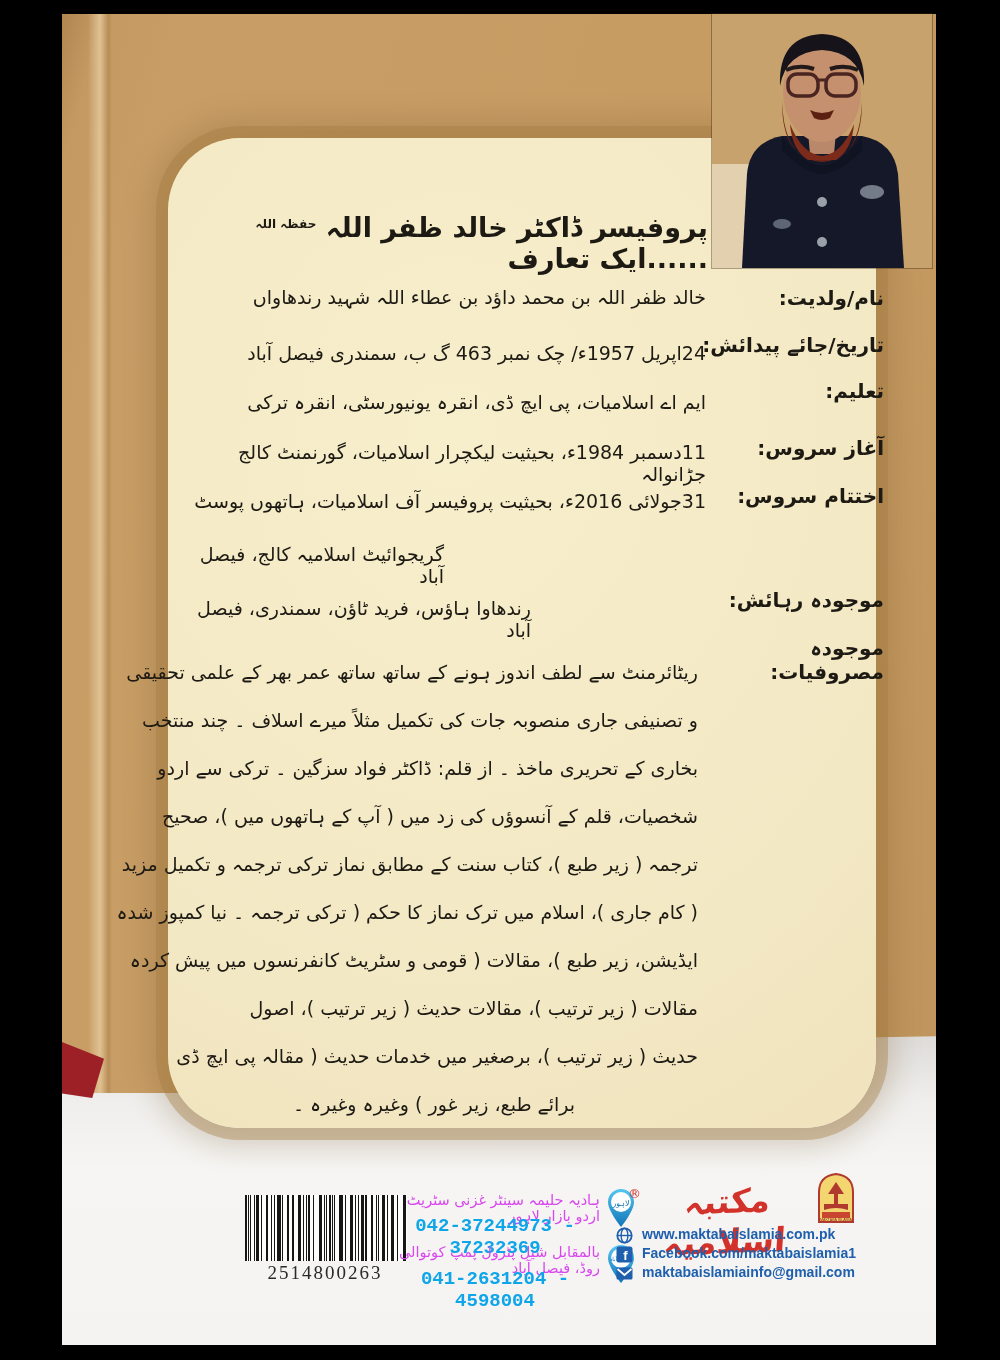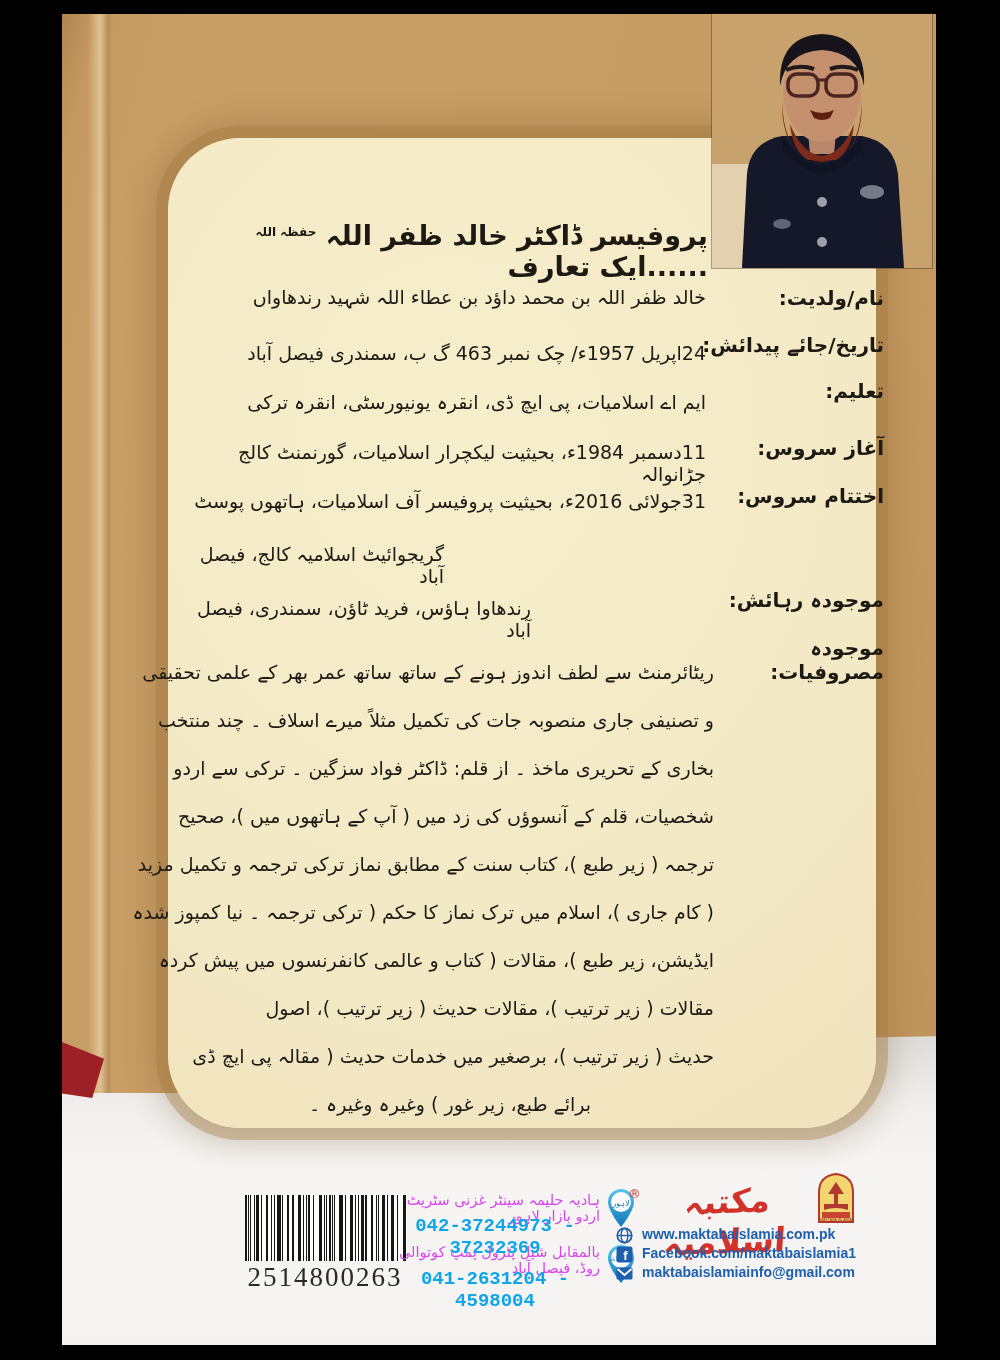--- a/index.html
+++ b/index.html
@@ -17,39 +17,39 @@
   .red-patch{position:absolute;left:62px;top:1042px;width:42px;height:56px;background:#9c2025;
         clip-path:polygon(0 0,100% 30%,72% 100%,0 92%);}
   
   .panel{position:absolute;left:168px;top:138px;width:708px;height:990px;border-radius:72px;
          background:radial-gradient(120% 100% at 40% 30%,#f7eecb 0,#f3e8c4 60%,#eee0b8 100%);
          box-shadow:0 0 0 12px rgba(166,124,66,.40),0 0 26px 20px rgba(120,85,40,.22);}
   
   .photo{position:absolute;left:712px;top:14px;width:220px;height:254px;box-shadow:0 0 0 1px rgba(60,40,20,.4);}
   
   .rtl{direction:rtl;unicode-bidi:embed;color:#1d1a14;}
-  .title-line{position:absolute;left:180px;top:220px;width:528px;text-align:right;
+  .title-line{position:absolute;left:180px;top:212px;width:528px;text-align:right;
               font-size:27px;font-weight:bold;letter-spacing:-.5px;}
   .honorific{display:inline-block;font-size:12px;line-height:1.05;transform:translateY(-9px);font-weight:bold;}
   .flabel{position:absolute;left:700px;width:184px;text-align:right;font-size:20px;font-weight:bold;}
   .fvalue{position:absolute;left:178px;width:528px;text-align:right;font-size:19px;}
   .l1{top:286px}.l2{top:333px}.l3{top:379px}.l4{top:436px}.l5{top:484px}.l6{top:588px}.l7{top:636px}
   .v1{top:286px}.v2{top:342px}.v3{top:391px}.v4{top:441px}.v5{top:490px}
   .v5b{top:543px;padding-right:262px;box-sizing:border-box;text-align:right;}
   .v6{top:597px;padding-right:175px;box-sizing:border-box;}
-  .para{position:absolute;left:186px;top:648px;width:528px;}
+  .para{position:absolute;left:170px;top:648px;width:528px;}
   .para div{height:48px;line-height:48px;text-align:right;font-size:19px;white-space:nowrap;}
   .para div:last-child{text-align:center;}
   
   .barcode{position:absolute;left:245px;top:1195px;width:162px;height:66px;background-color:#fdfdfb;
      background-image:
        repeating-linear-gradient(90deg,#161616 0 2px,rgba(0,0,0,0) 2px 5px,#161616 5px 6px,rgba(0,0,0,0) 6px 11px,#161616 11px 14px,rgba(0,0,0,0) 14px 16px,#161616 16px 17px,rgba(0,0,0,0) 17px 21px),
        repeating-linear-gradient(90deg,rgba(0,0,0,0) 0 3px,#161616 3px 4px,rgba(0,0,0,0) 4px 9px,#161616 9px 10px,rgba(0,0,0,0) 10px 13px);}
   .barcode-num{position:absolute;left:230px;top:1262px;width:190px;text-align:center;
-     font-family:"Liberation Serif",serif;font-size:27px;color:#2a2a2a;letter-spacing:2px;}
+     font-family:"Liberation Serif",serif;font-size:19px;color:#2a2a2a;letter-spacing:2px;}
   .addr{position:absolute;left:392px;width:208px;text-align:right;font-size:14.5px;color:#d946ef;}
   .a1{top:1192px}.a2{top:1244px}
   .phone{position:absolute;left:388px;width:214px;text-align:center;
      font-family:Liberation Mono, monospace;font-weight:bold;font-size:19px;color:#0ea5e9;}
   .p1{top:1215px}.p2{top:1268px}
   .pin{position:absolute;left:605px;width:32px;height:40px;}
   .pin1{top:1188px}.pin2{top:1244px}
   .reg{position:absolute;left:628px;top:1186px;color:#d3322b;font-size:13px;font-family:"DejaVu Sans",sans-serif;}
   .calligraphy{position:absolute;left:638px;top:1182px;width:176px;text-align:center;color:#d3322b;
      font-weight:bold;font-size:33px;transform:rotate(-2deg) skewX(-6deg);direction:rtl;line-height:1.2;}
@@ -119,21 +119,21 @@
   <div class="fvalue rtl v5b">گریجوائیٹ اسلامیہ کالج، فیصل آباد</div>
   <div class="fvalue rtl v6">رندھاوا ہاؤس، فرید ٹاؤن، سمندری، فیصل آباد</div>
 
   <div class="para rtl">
     <div>ریٹائرمنٹ سے لطف اندوز ہونے کے ساتھ ساتھ عمر بھر کے علمی تحقیقی</div>
     <div>و تصنیفی جاری منصوبہ جات کی تکمیل مثلاً میرے اسلاف ۔ چند منتخب</div>
     <div>بخاری کے تحریری ماخذ ۔ از قلم: ڈاکٹر فواد سزگین ۔ ترکی سے اردو</div>
     <div>شخصیات، قلم کے آنسوؤں کی زد میں ( آپ کے ہاتھوں میں )، صحیح</div>
     <div>ترجمہ ( زیر طبع )، کتاب سنت کے مطابق نماز ترکی ترجمہ و تکمیل مزید</div>
     <div>( کام جاری )، اسلام میں ترک نماز کا حکم ( ترکی ترجمہ ۔ نیا کمپوز شدہ</div>
-    <div>ایڈیشن، زیر طبع )، مقالات ( کتاب و عالمی کانفرنسوں میں پیش کردہ</div>
+    <div>ایڈیشن، زیر طبع )، مقالات ( قومی و سٹریٹ کانفرنسوں میں پیش کردہ</div>
     <div>مقالات ( زیر ترتیب )، مقالات حدیث ( زیر ترتیب )، اصول</div>
     <div>حدیث ( زیر ترتیب )، برصغیر میں خدمات حدیث ( مقالہ پی ایچ ڈی</div>
     <div>برائے طبع، زیر غور ) وغیرہ وغیرہ ۔</div>
   </div>
 
   <div class="barcode"></div>
   <div class="barcode-num">2514800263</div>
 
   <div class="addr rtl a1">ہادیہ حلیمہ سینٹر غزنی سٹریٹ اردو بازار لاہور</div>
   <div class="phone p1">042-37244973 - 37232369</div>

